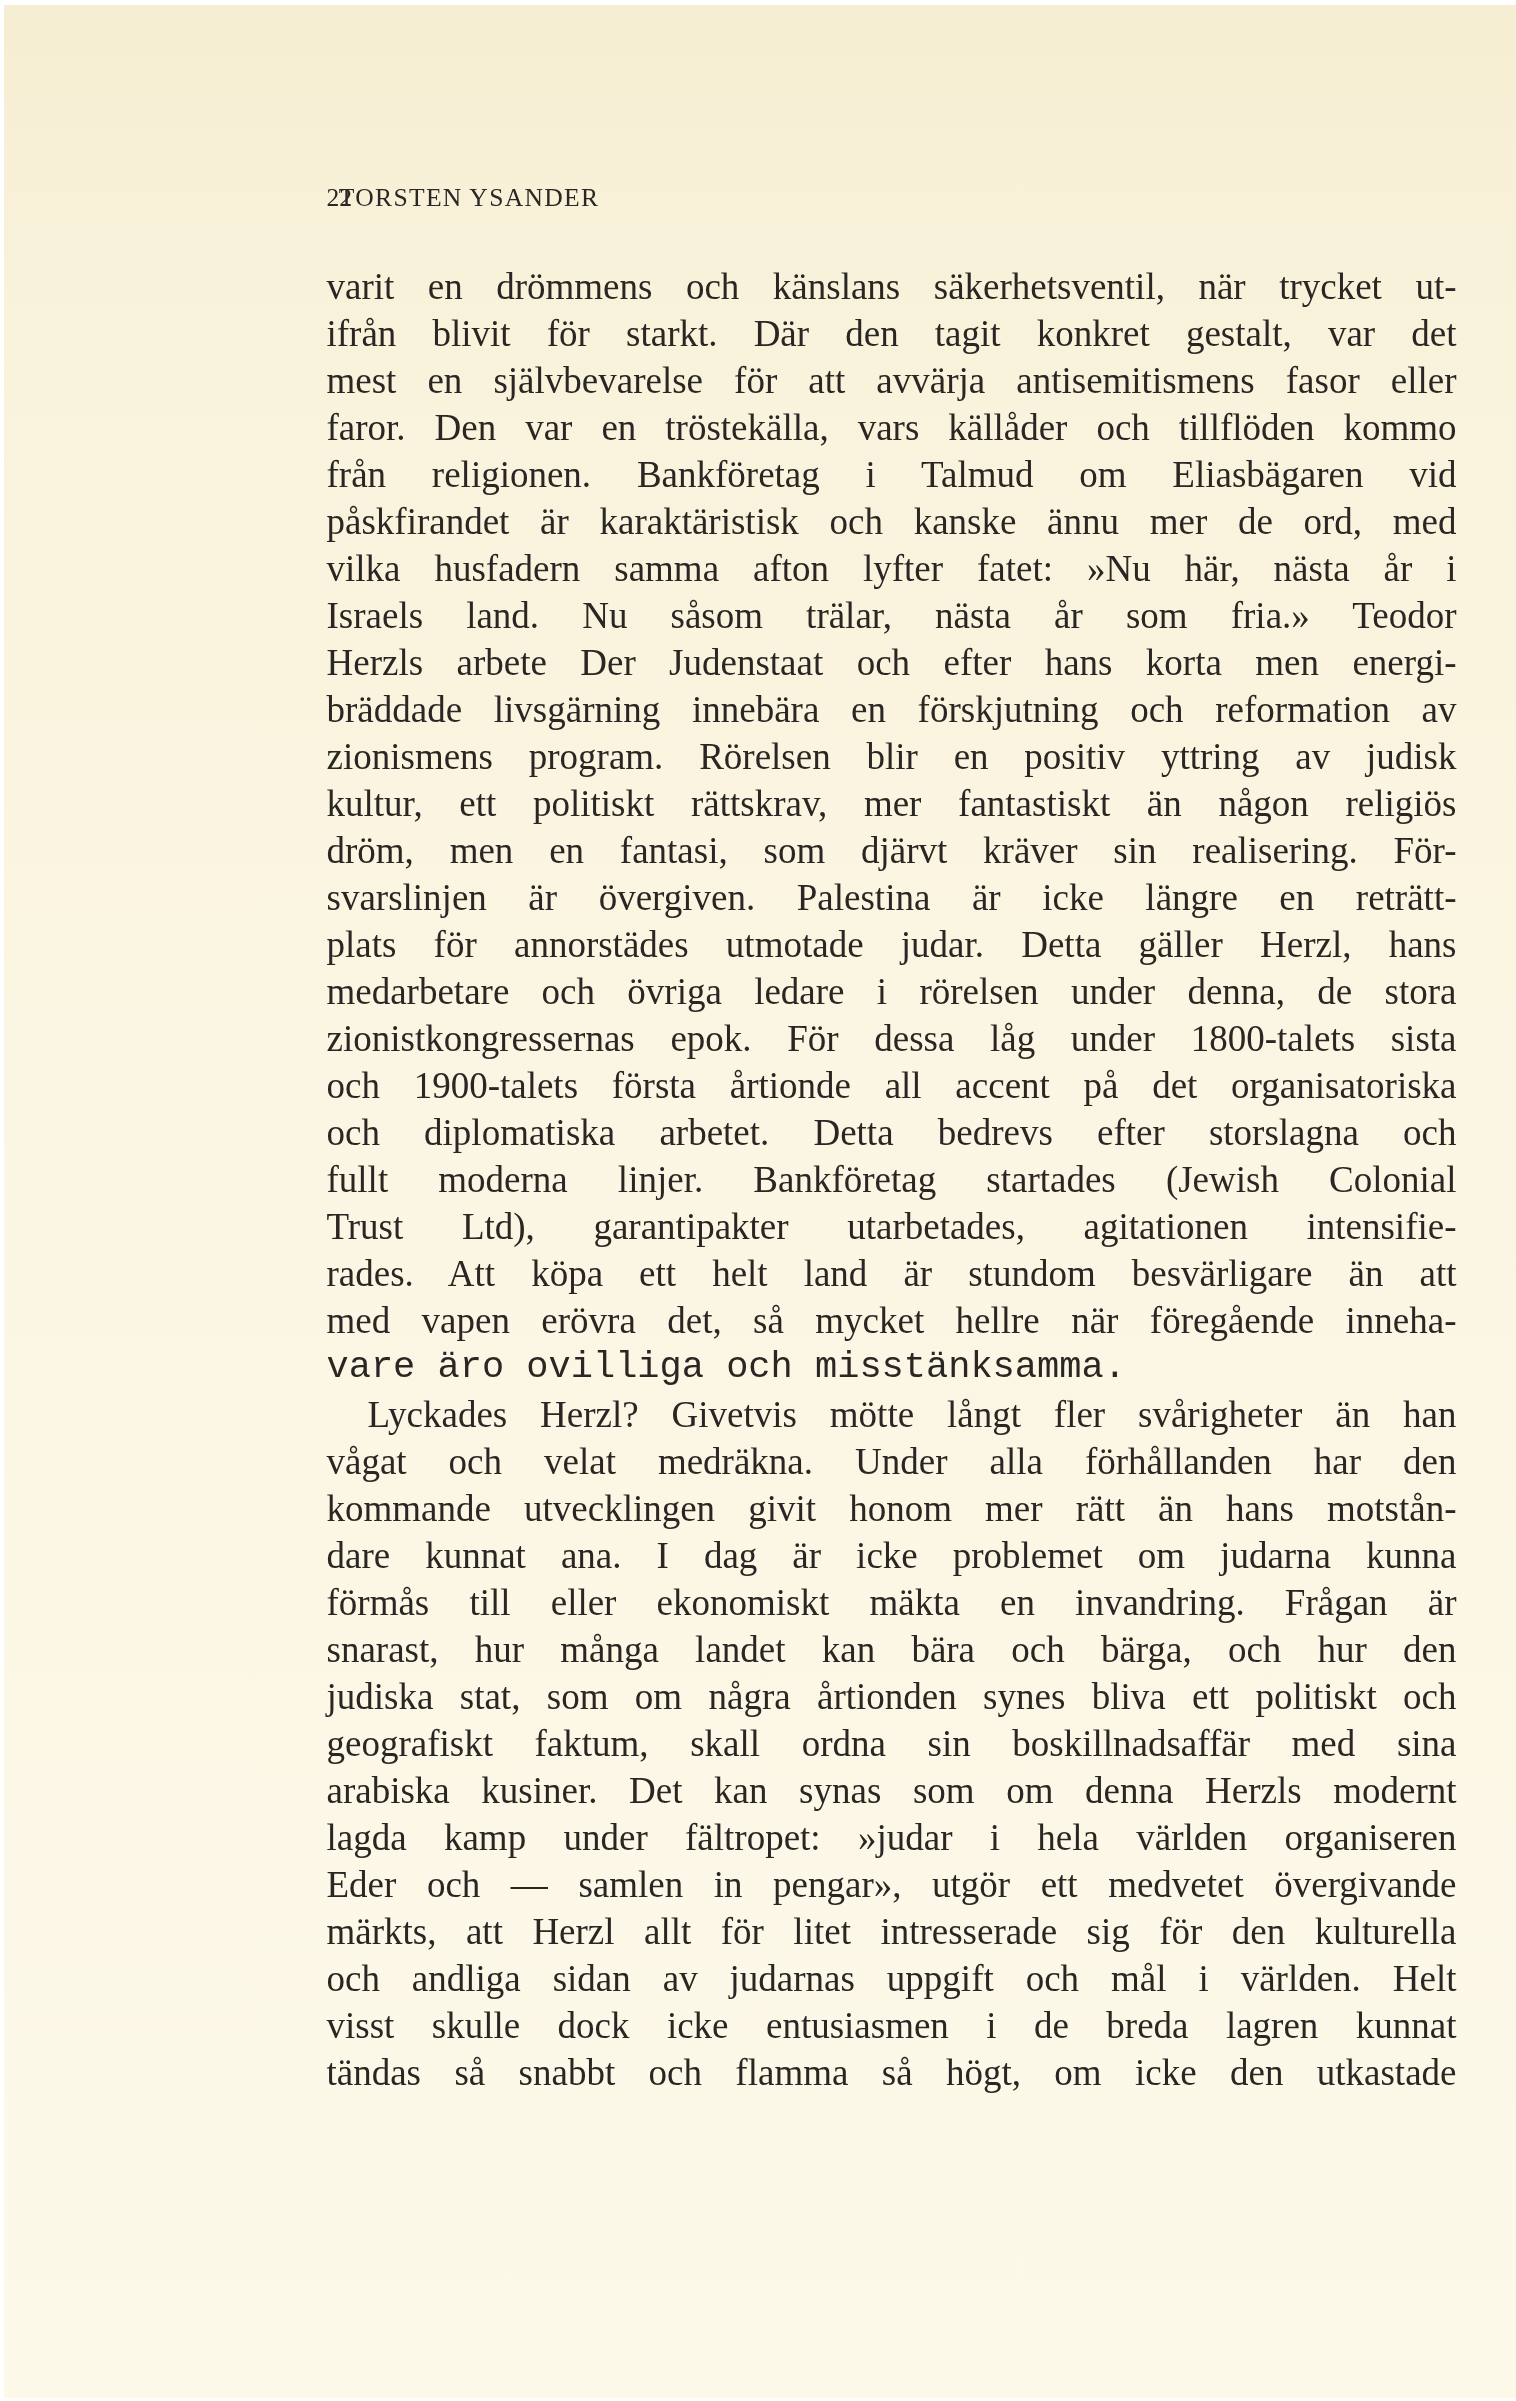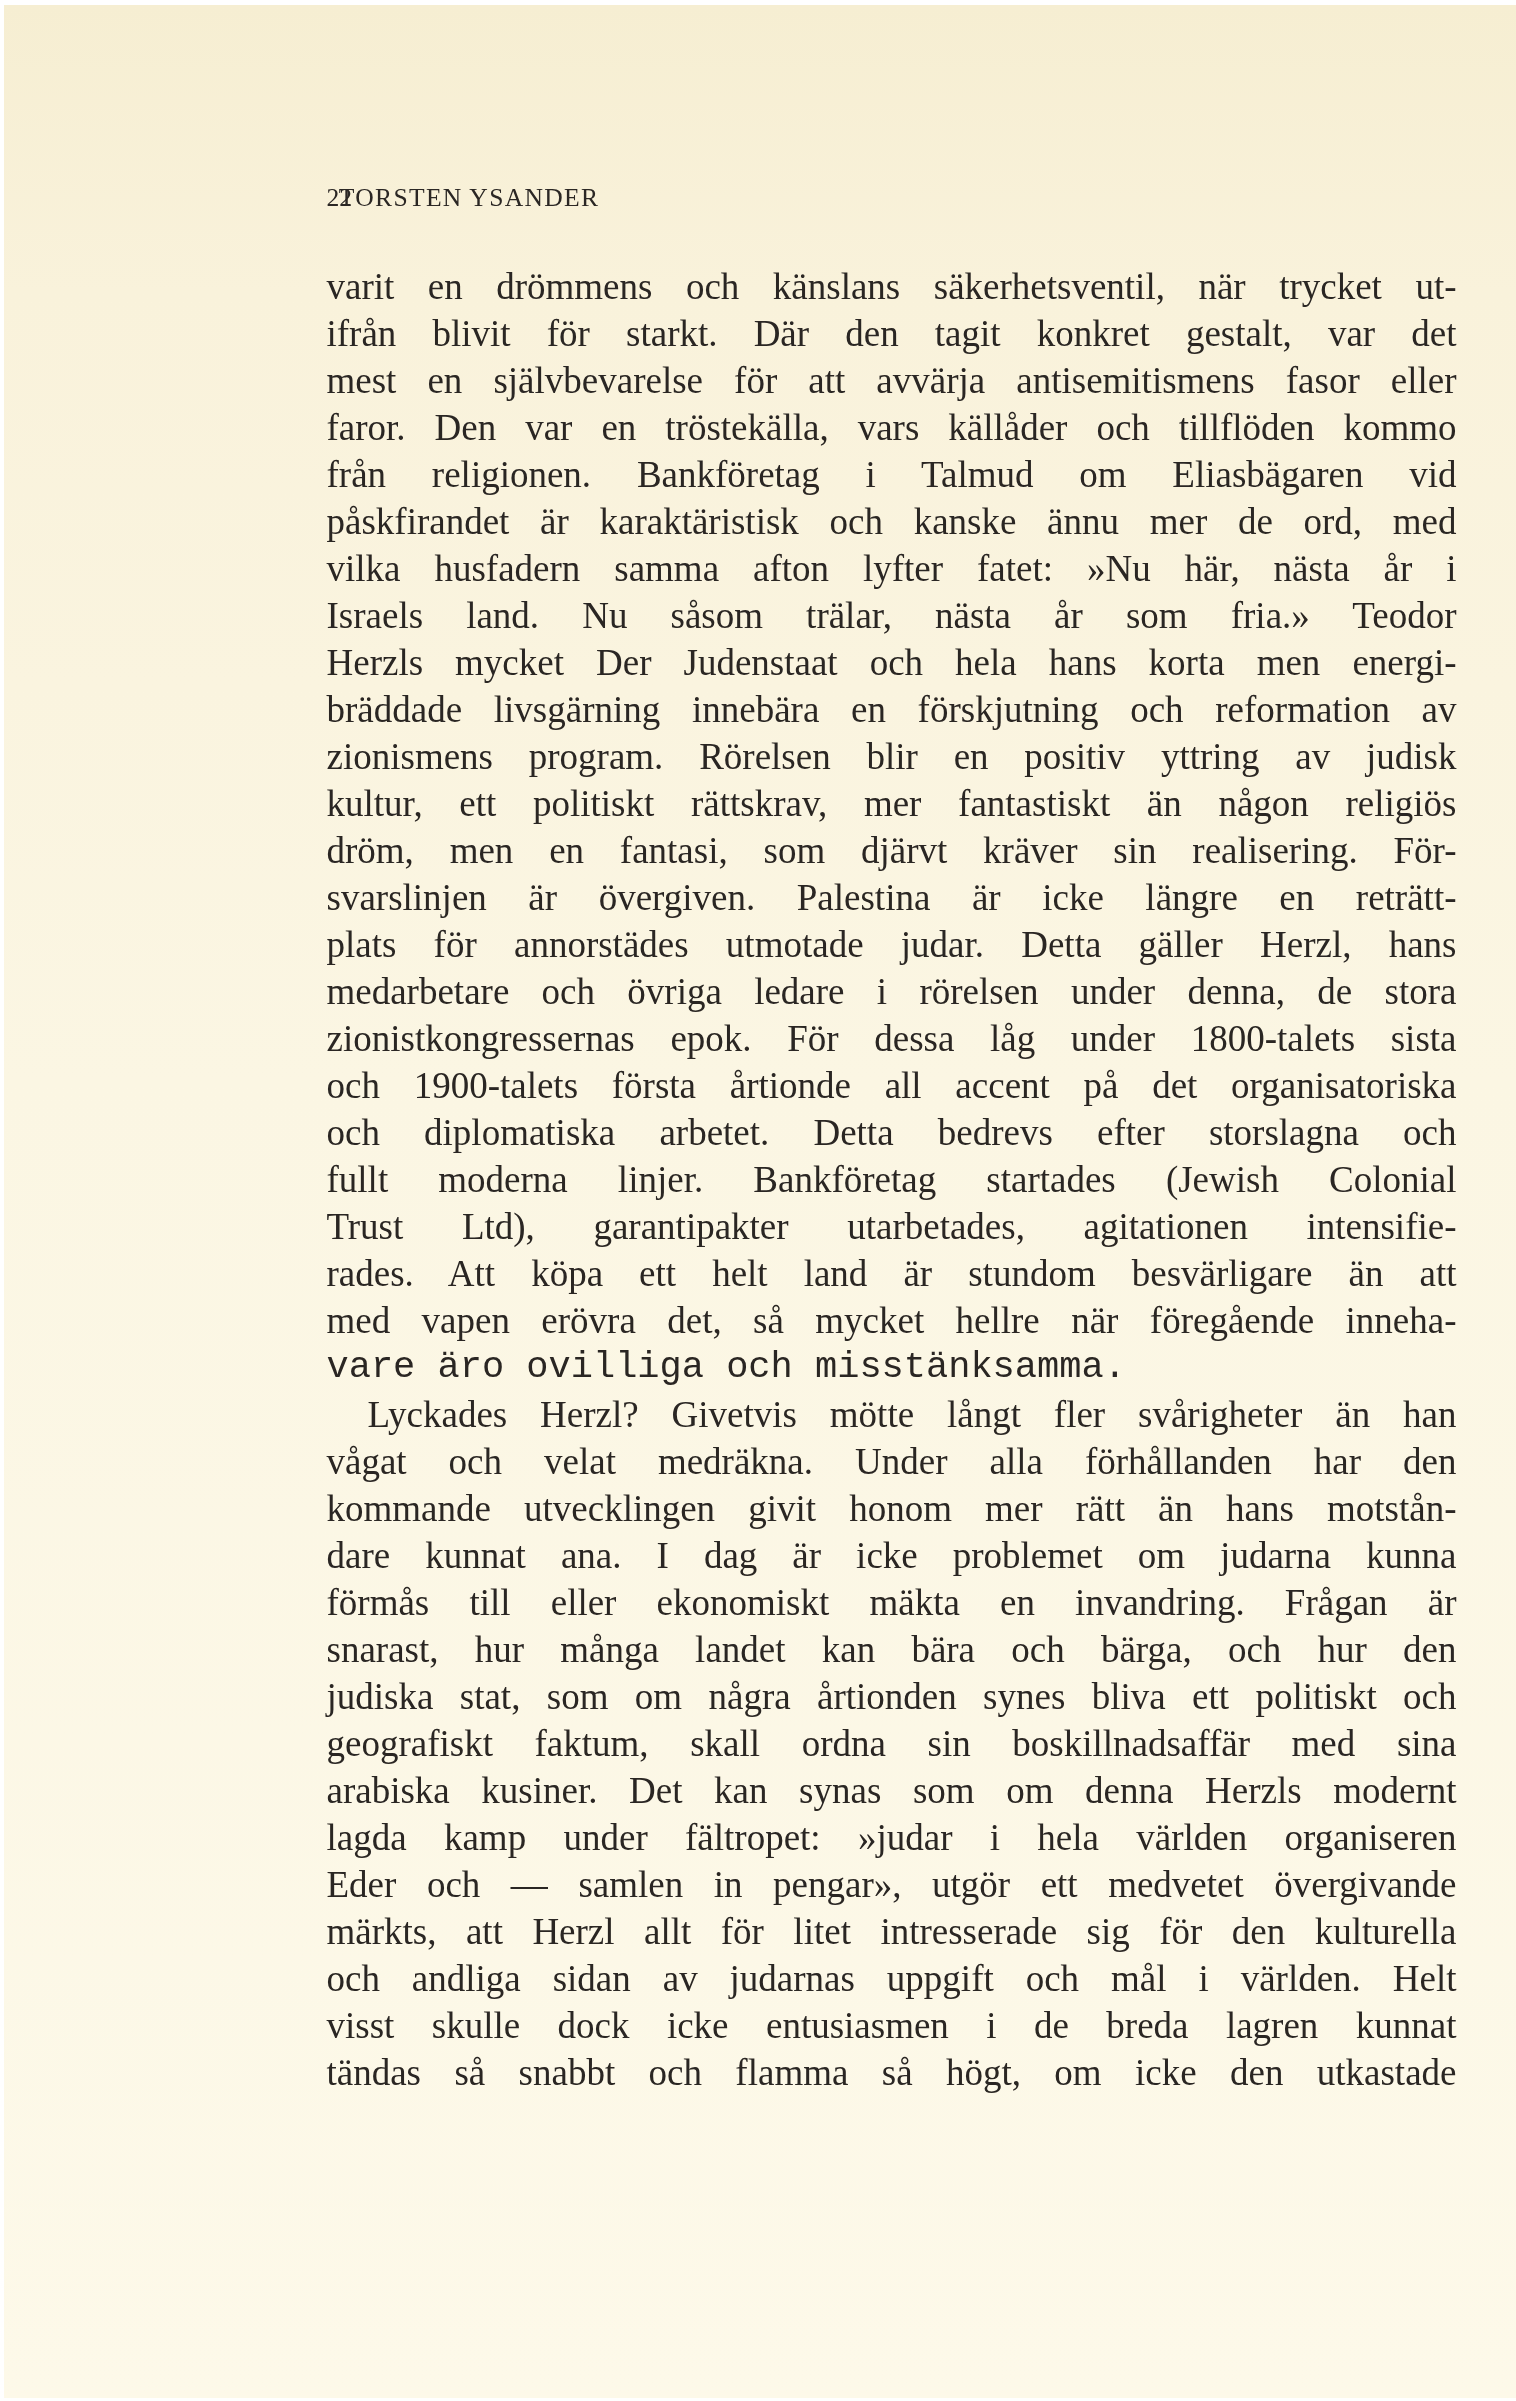--- a/index.html
+++ b/index.html
@@ -86,21 +86,21 @@
 
   <div class="body-text">
     <span class="line">varit en drömmens och känslans säkerhetsventil, när trycket ut-</span>
     <span class="line">ifrån blivit för starkt. Där den tagit konkret gestalt, var det</span>
     <span class="line">mest en självbevarelse för att avvärja antisemitismens fasor eller</span>
     <span class="line">faror. Den var en tröstekälla, vars källåder och tillflöden kommo</span>
     <span class="line">från religionen. Bankföretag i Talmud om Eliasbägaren vid</span>
     <span class="line">påskfirandet är karaktäristisk och kanske ännu mer de ord, med</span>
     <span class="line">vilka husfadern samma afton lyfter fatet: »Nu här, nästa år i</span>
     <span class="line">Israels land. Nu såsom trälar, nästa år som fria.» Teodor</span>
-    <span class="line">Herzls mycket Der Judenstaat och hela hans korta men energi-</span>
+    <span class="line">Herzls arbete Der Judenstaat och efter hans korta men energi-</span>
     <span class="line">bräddade livsgärning innebära en förskjutning och reformation av</span>
     <span class="line">zionismens program. Rörelsen blir en positiv yttring av judisk</span>
     <span class="line">kultur, ett politiskt rättskrav, mer fantastiskt än någon religiös</span>
     <span class="line">dröm, men en fantasi, som djärvt kräver sin realisering. För-</span>
     <span class="line">svarslinjen är övergiven. Palestina är icke längre en reträtt-</span>
     <span class="line">plats för annorstädes utmotade judar. Detta gäller Herzl, hans</span>
     <span class="line">medarbetare och övriga ledare i rörelsen under denna, de stora</span>
     <span class="line">zionistkongressernas epok. För dessa låg under 1800-talets sista</span>
     <span class="line">och 1900-talets första årtionde all accent på det organisatoriska</span>
     <span class="line">och diplomatiska arbetet. Detta bedrevs efter storslagna och</span>

